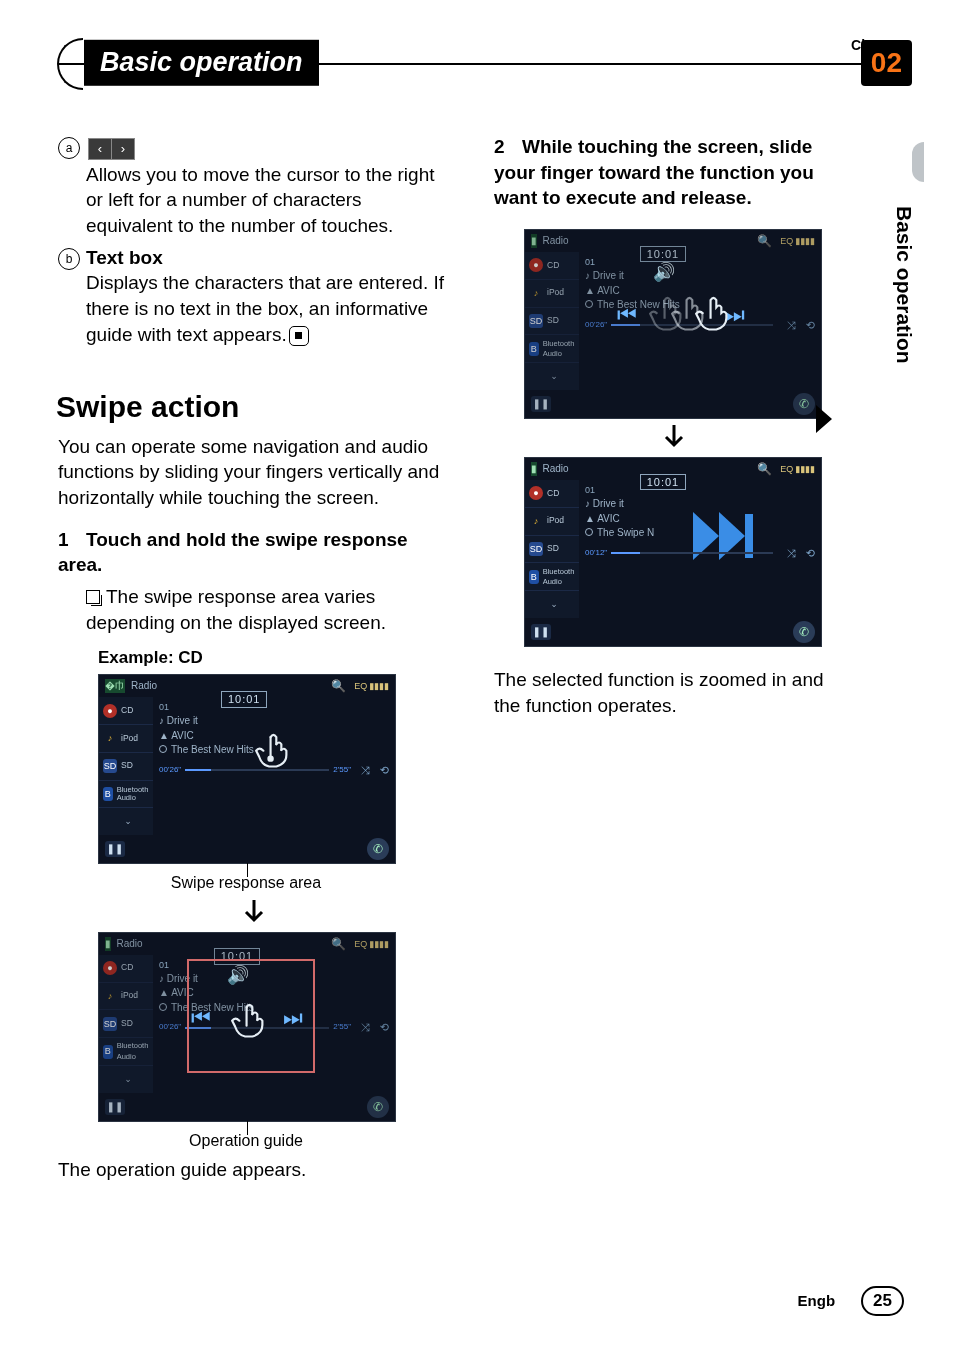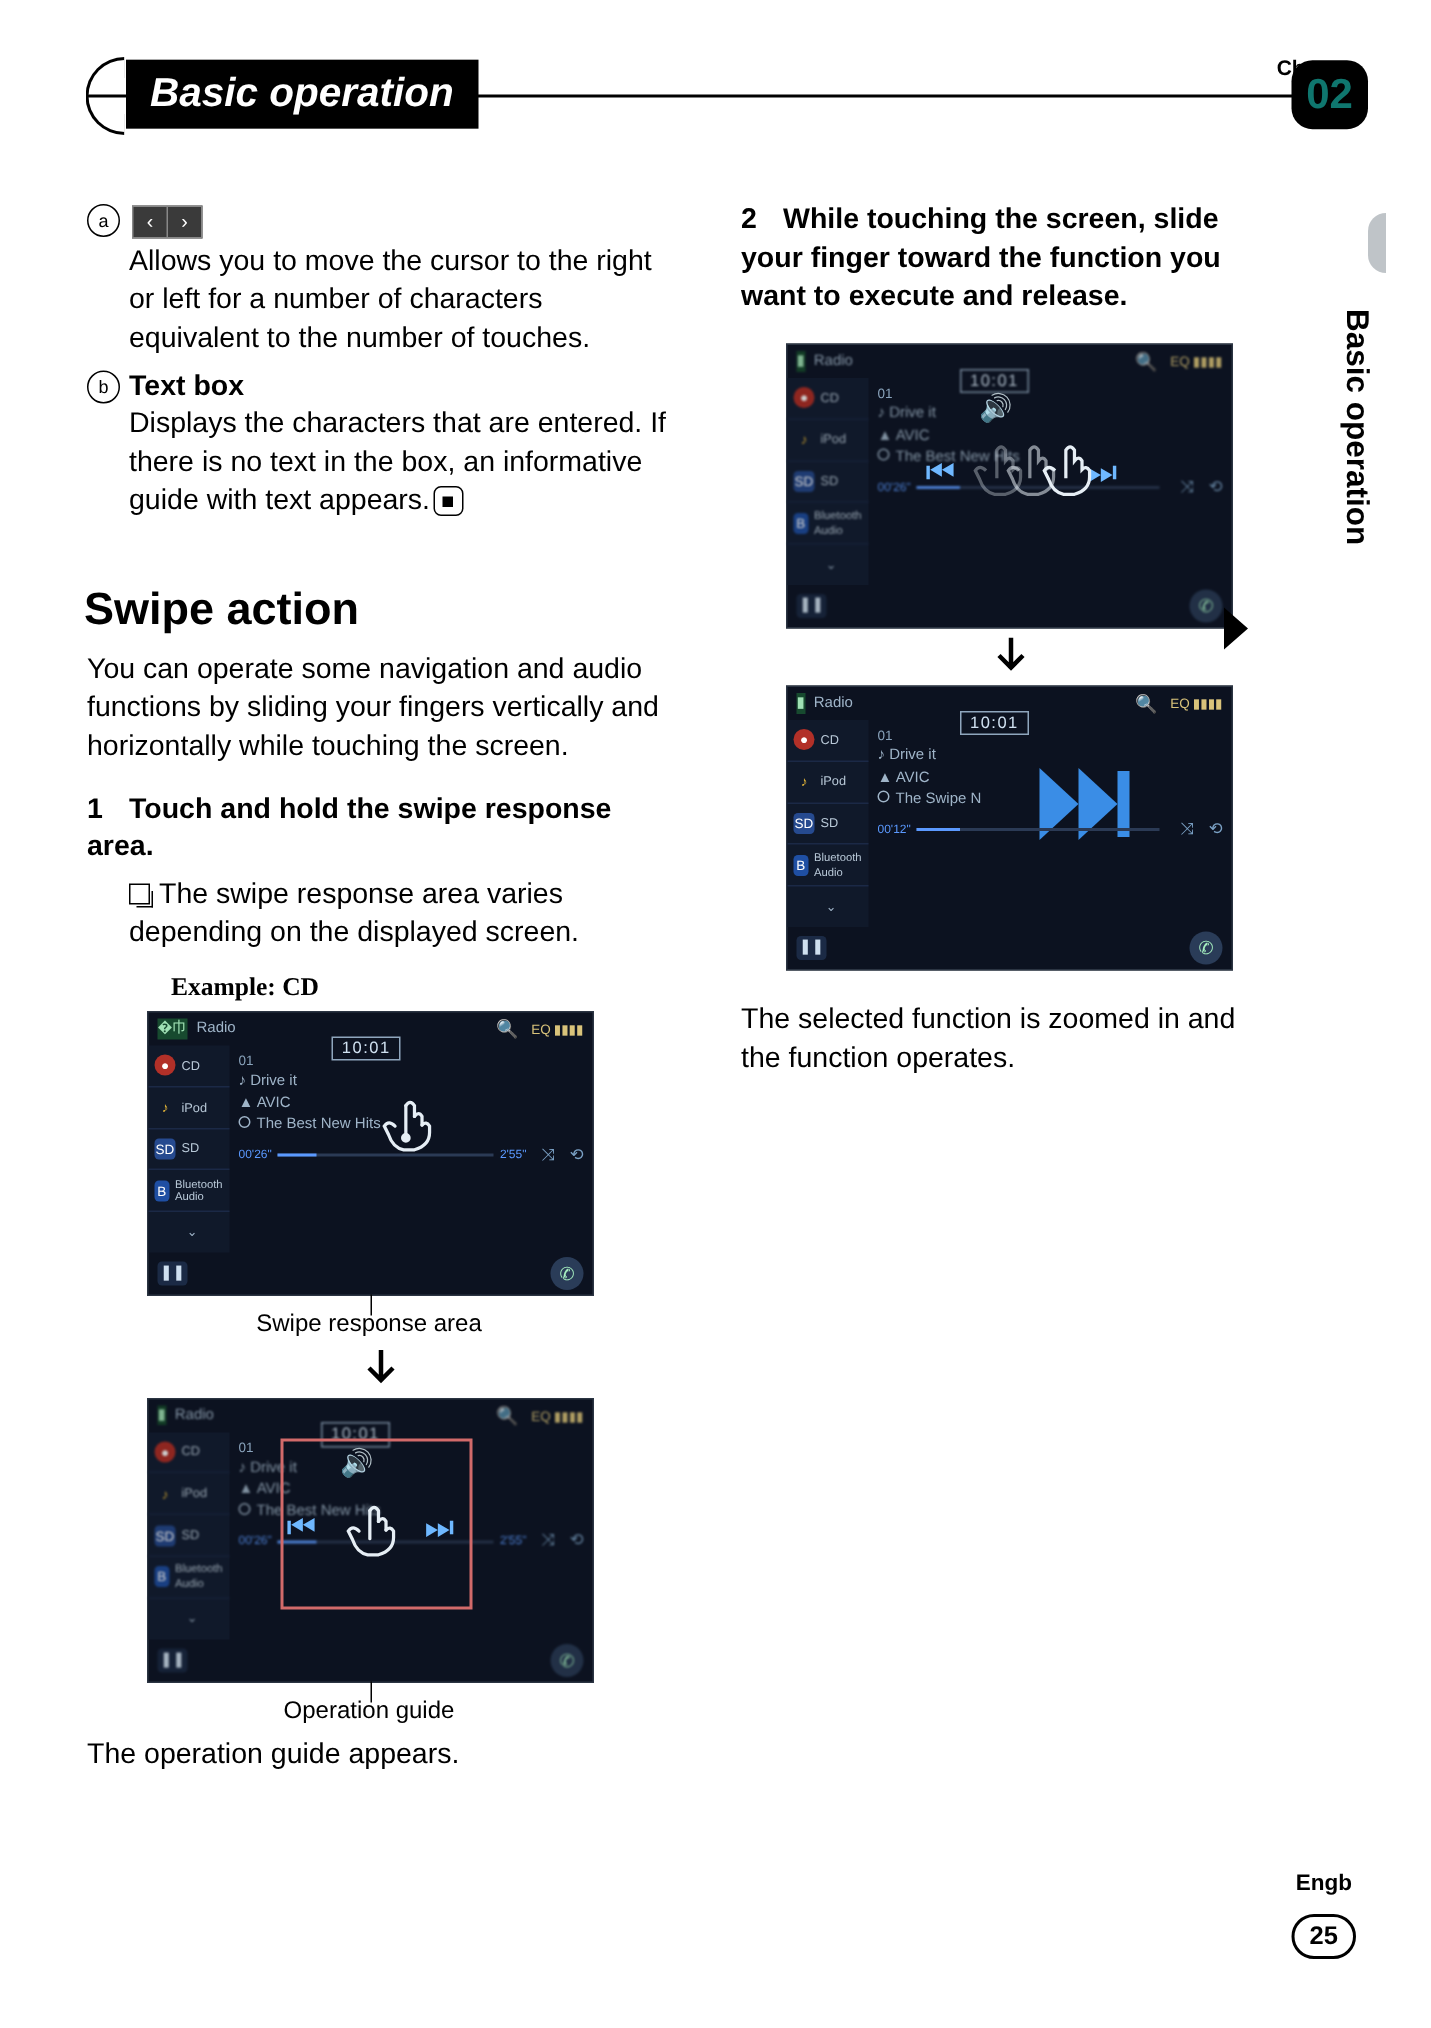--- a/index.html
+++ b/index.html
@@ -29,22 +29,22 @@
     border:2px solid #000; border-right:none; border-radius: 26px 0 0 26px;
     box-sizing:border-box;
   }
   .header-container .title {
     position:absolute; left:26px; top:50%; transform:translateY(-50%);
     background:#000; color:#fff; font-weight:800; font-style:italic;
     font-size:27px; padding: 4px 16px 6px 16px;
   }
   .header-container .badge {
     position:absolute; right:0; top:50%; transform:translateY(-50%);
-    background:#000; color:#0f766e; font-weight:800; font-size:28px;
-    padding: 4px 10px; border-radius:14px;
+    background:#000; color:#f97316; font-weight:800; font-size:28px;
+    padding: 4px 10px; border-radius:4px;
   }
   .columns { display:flex; margin-top: 44px; gap: 44px; }
   .col { width: 392px; }
   .num-circle {
     display:inline-flex; align-items:center; justify-content:center;
     width:20px; height:20px; border:1.5px solid #000; border-radius:50%;
     font-size:12px; font-weight:400; vertical-align:middle; line-height:1;
   }
   .item-row { display:flex; align-items:flex-start; }
   .item-num { width:28px; flex:0 0 28px; }
@@ -106,21 +106,21 @@
   .down-arrow-svg{display:block;margin:6px auto;}
   .vtab {
     position:absolute; right:36px; top:206px; writing-mode:vertical-rl;
     font-weight:800; font-size:21px; letter-spacing:0px;
   }
   .vtab-bar {
     position:absolute; right:30px; top:142px; width:12px; height:40px;
     background:#bfc4c8; border-radius:12px 0 0 12px;
   }
   .footer {
-    position:absolute; bottom:46px; right:50px; display:flex; align-items:center; gap:10px;flex-direction:column;
+    position:absolute; bottom:36px; right:50px; display:flex; align-items:center; gap:26px;
   }
   .footer .lang{font-weight:700; font-size:15px;}
   .footer .pn {
     border:2px solid #000; border-radius:16px; padding:0 10px; font-weight:700;
     font-size:17px; height:26px; display:flex; align-items:center;
   }
   .mag{color:#cfe0f0;font-size:12px;}
 </style>
 </head>
 <body>
@@ -165,21 +165,21 @@
       <h2 class="section">Swipe action</h2>
       <div>You can operate some navigation and audio functions by sliding your fingers vertically and horizontally while touching the screen.</div>
 
       <div class="step">
         <span class="step-num">1</span><span>Touch and hold the swipe response area.</span>
       </div>
       <div style="margin-left:28px; margin-top:6px;">
         <span class="note-box"></span><span>The swipe response area varies depending on the displayed screen.</span>
       </div>
 
-      <div class="example-label indent" style="margin-left:56px;font-family:Liberation Serif, serif;">Example: CD</div>
+      <div class="example-label indent" style="margin-left:40px;">Example: CD</div>
 
       <div class="shot" style="margin-left:40px; margin-top:4px;">
         <div class="top">
           <span style="display:flex;align-items:center;gap:6px;">
             <span class="ic radio">�巾</span>
             <span>Radio</span>
           </span>
           <span class="clock">10:01</span>
           <span style="display:flex;align-items:center;gap:8px;">
             <span class="mag">🔍</span>

